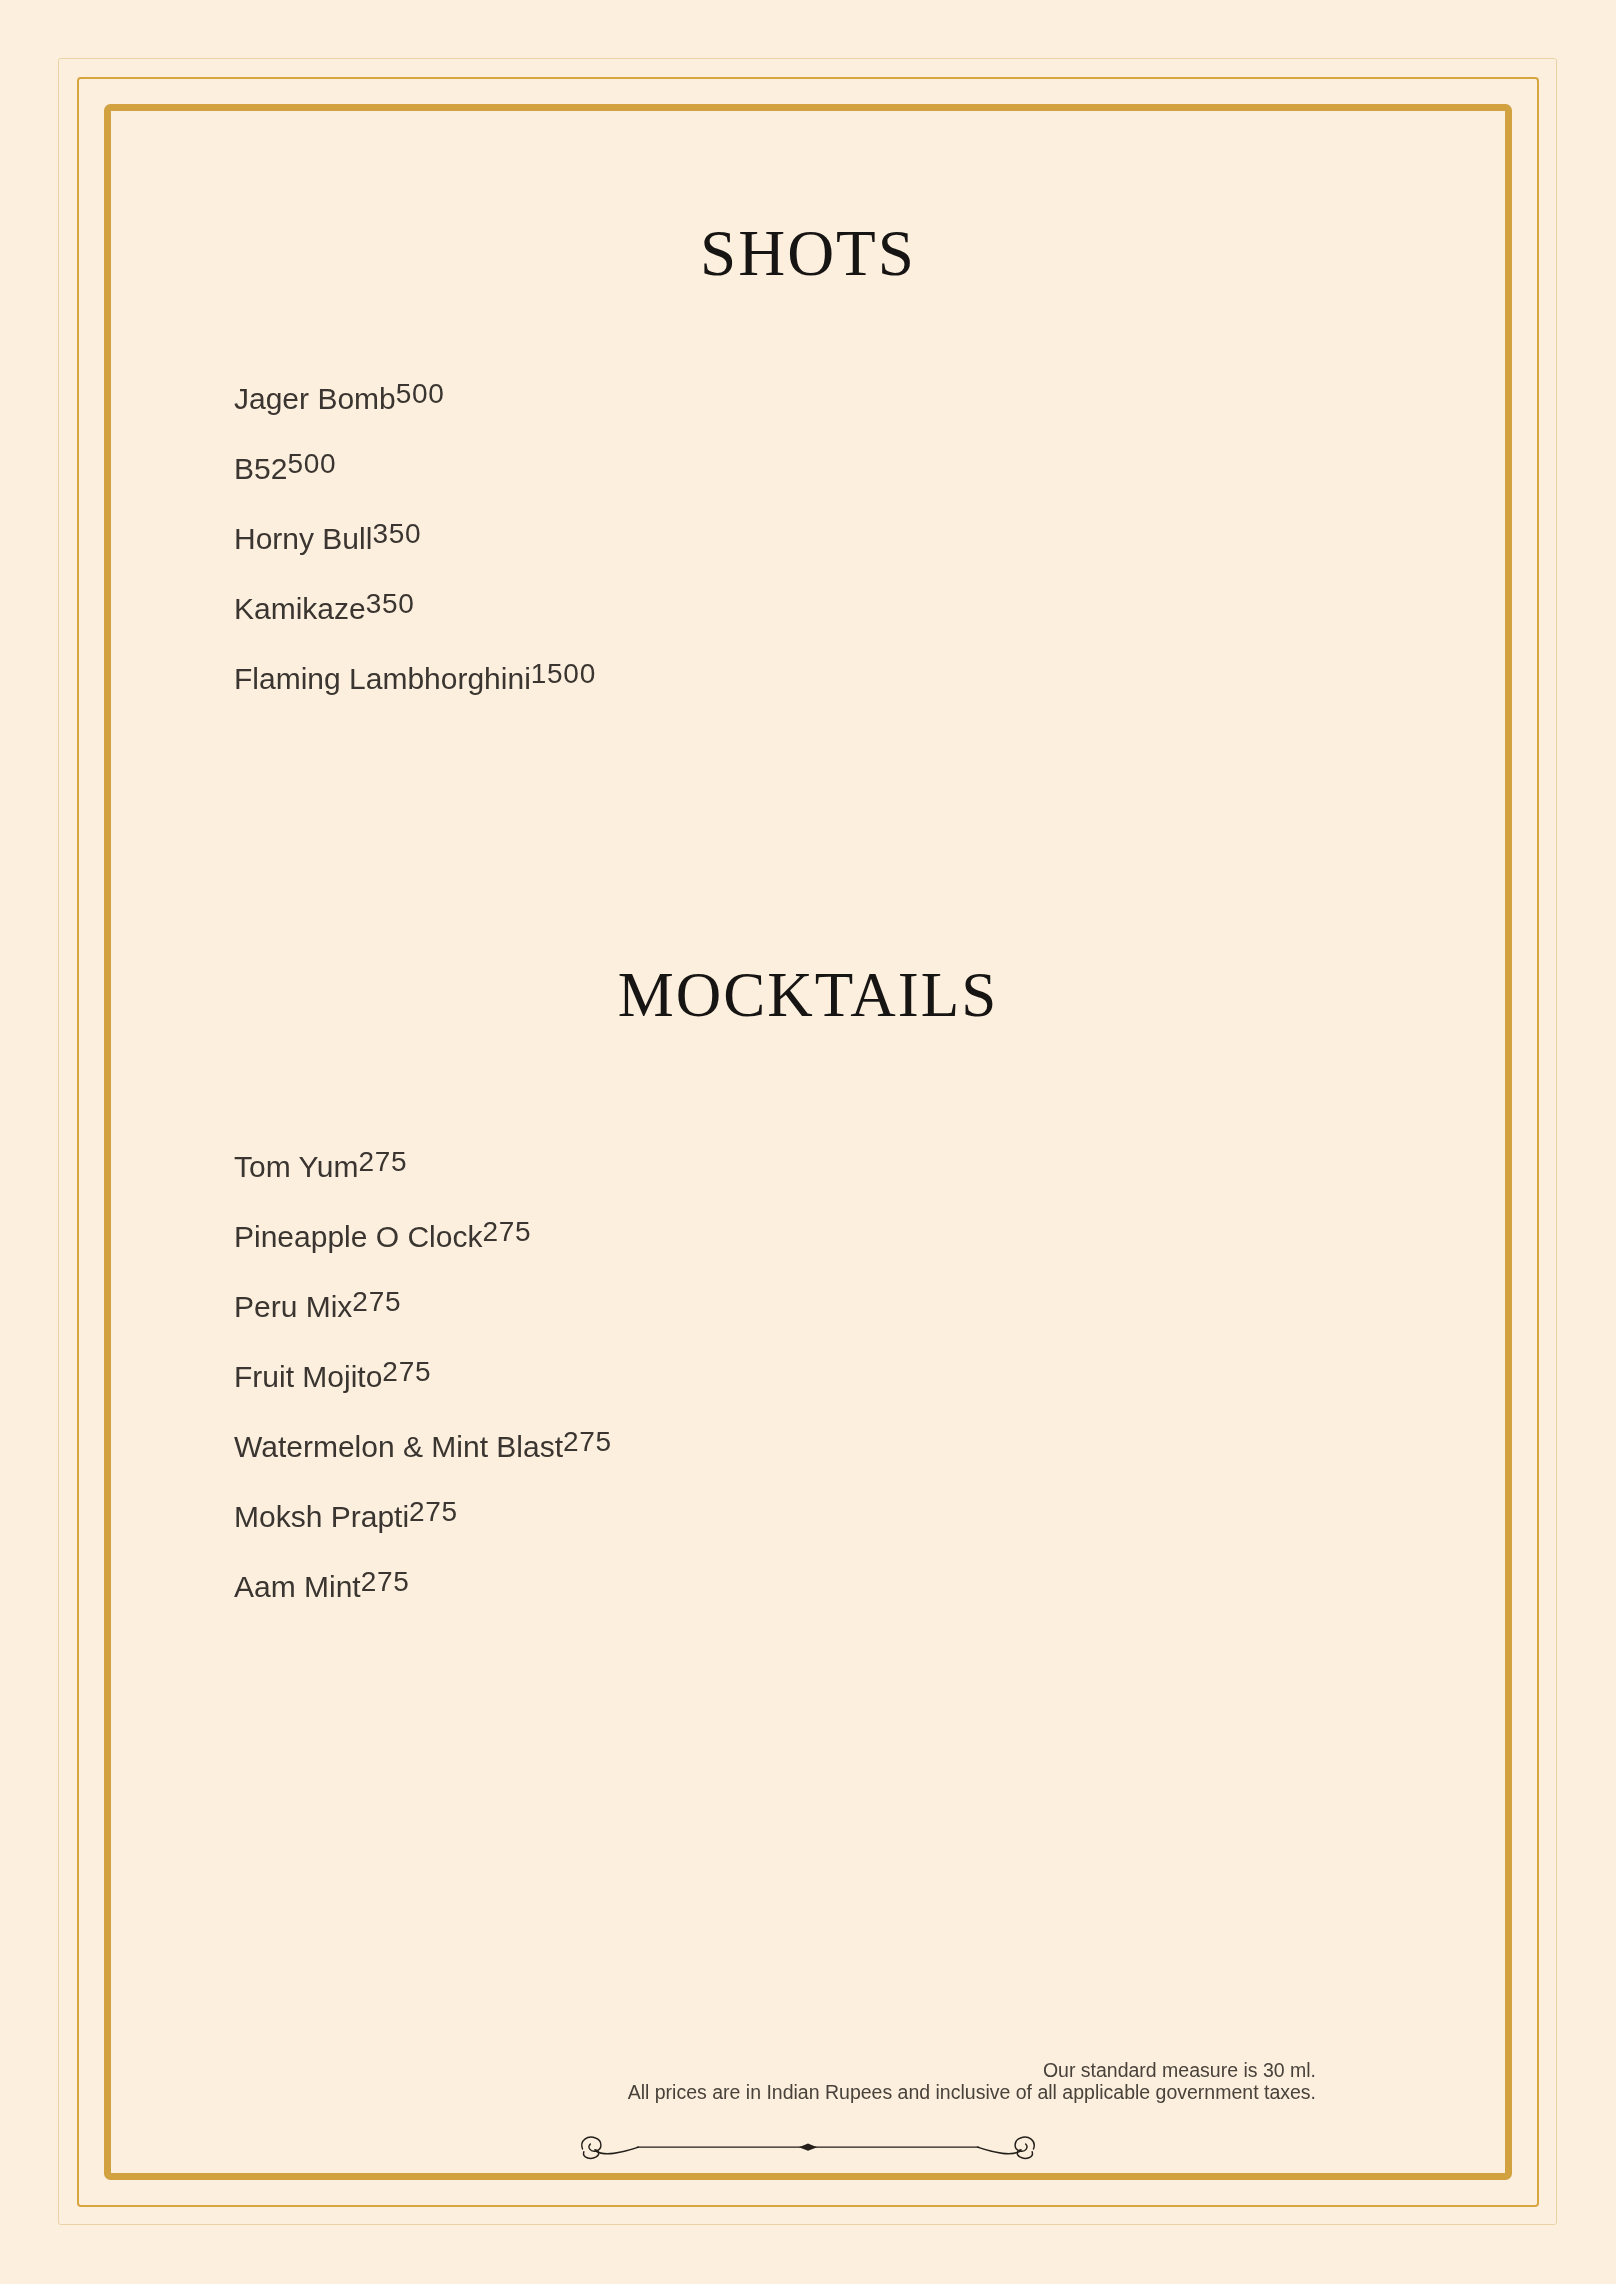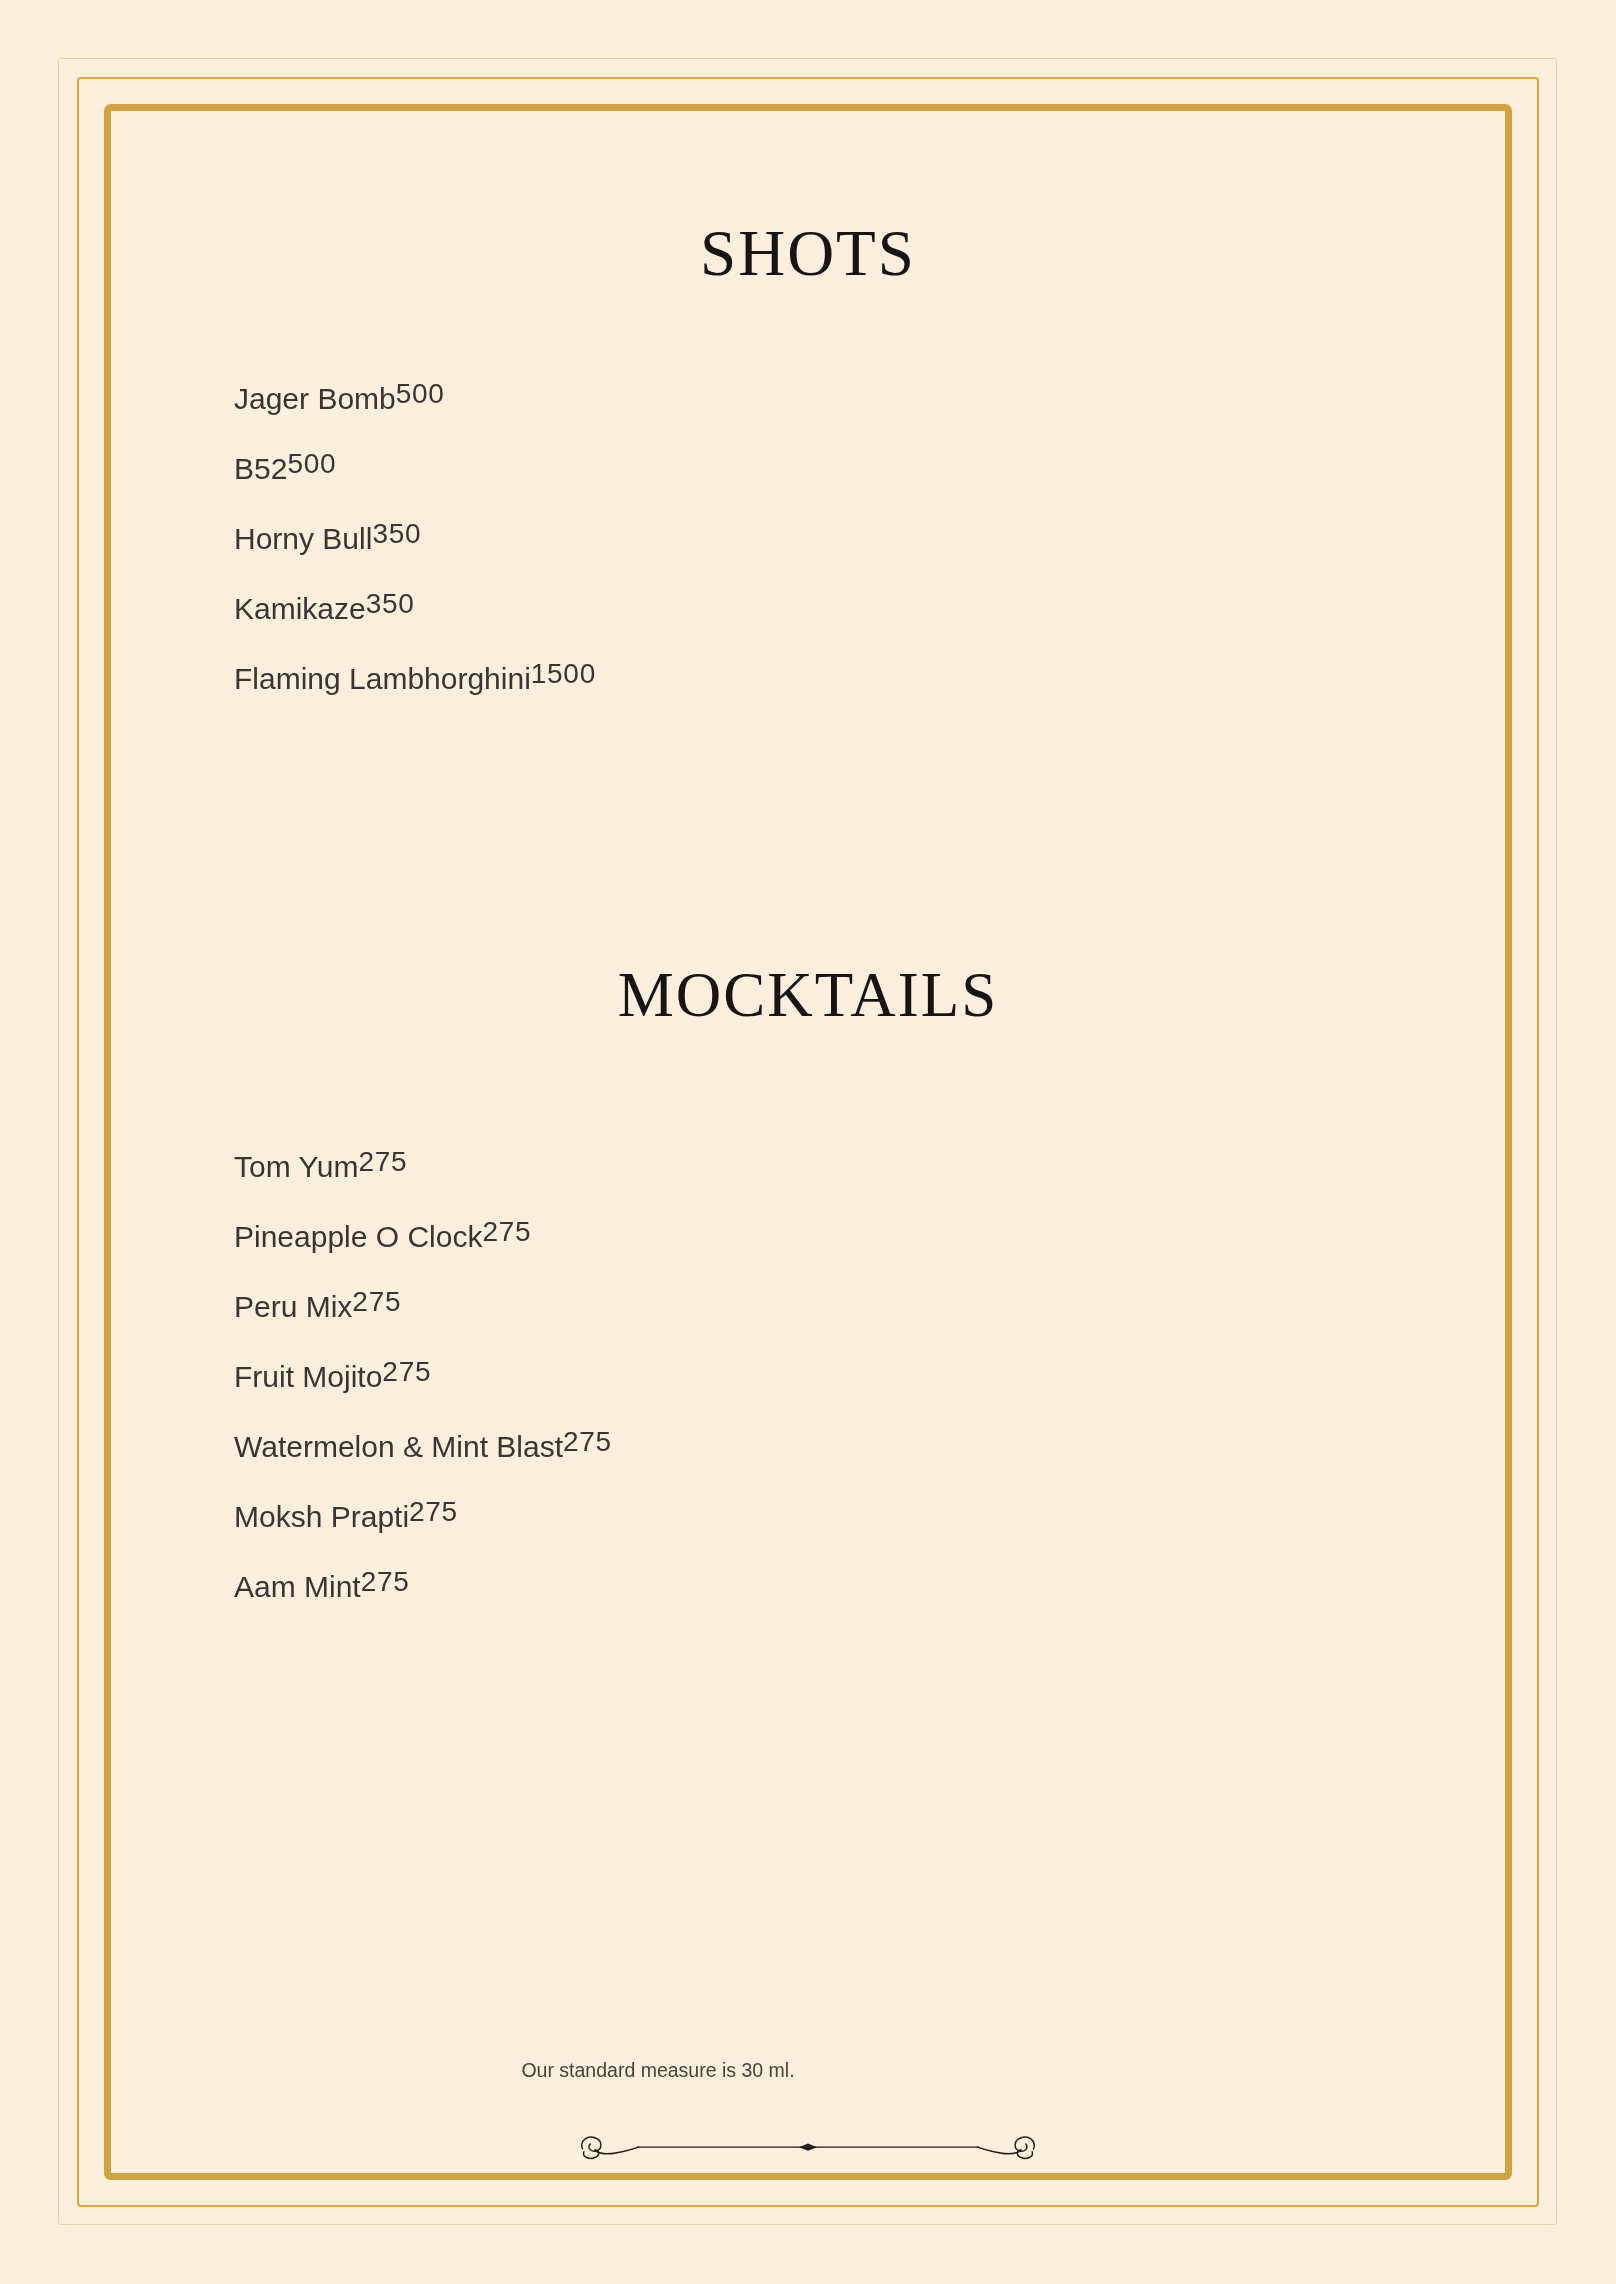--- a/index.html
+++ b/index.html
@@ -56,21 +56,21 @@
     color: #3a3530;
     margin-top: -2.6px;
     letter-spacing: 0.7px;
   }
 
   .footer-note {
     position: absolute;
     top: 2059px;
     left: 0;
     width: 1316px;
-    text-align: center;
+    text-align: right;
     font-size: 19.5px;
     line-height: 22px;
     color: #48423b;
   }
 
   .flourish {
     position: absolute;
     top: 2132px;
     left: 50%;
     transform: translateX(-50%);
@@ -139,20 +139,21 @@
     <span class="item-price">275</span>
   </div>
   <div class="menu-row">
     <span class="item-name">Aam Mint</span>
     <span class="item-price">275</span>
   </div>
 </div>
 
 <div class="footer-note">
   <div>Our standard measure is 30 ml.</div>
+  <div>All prices are in Indian Rupees and inclusive of all applicable government taxes.</div>
 </div>
 
 <div class="flourish">
   <svg width="464" height="29" viewBox="0 0 712 44" xmlns="http://www.w3.org/2000/svg">
     <g stroke="#241f1a" stroke-width="2.2" fill="none" stroke-linecap="round">
 
       <g>
         <path d="M10,26 C5,13 18,4 30,9 C41,13 41,27 30,29 C22,30.5 17,23 22,18"></path>
         <path d="M30,29 C44,37 66,33 96,23"></path>
         <path d="M12,30 C9,39 22,43 31,38 C37,34.5 36,28 29,27"></path>

